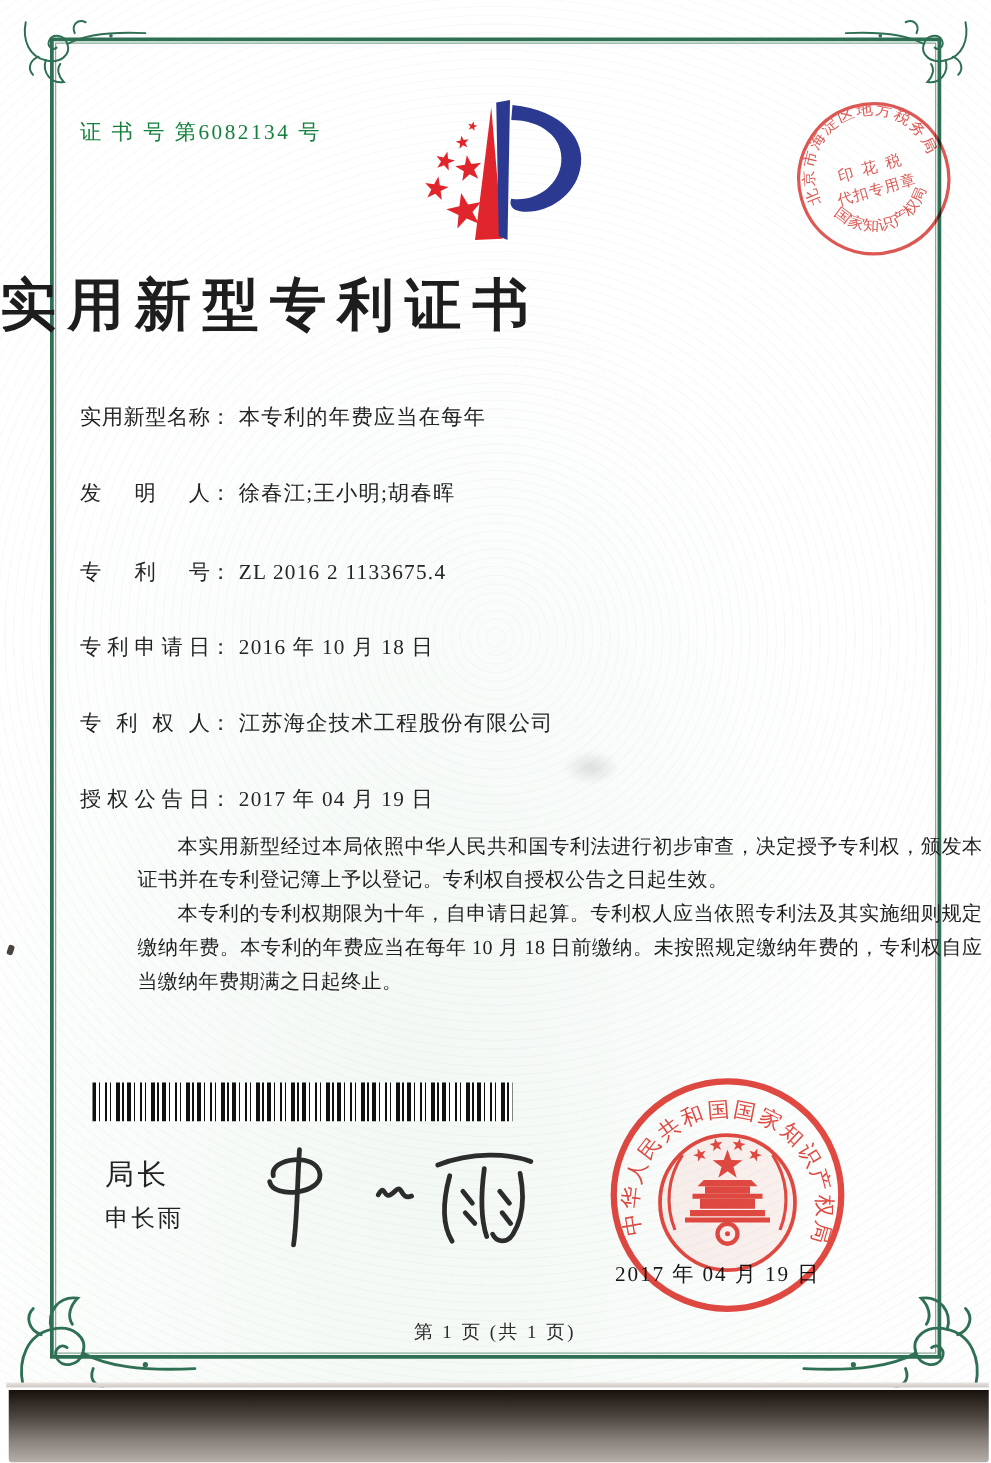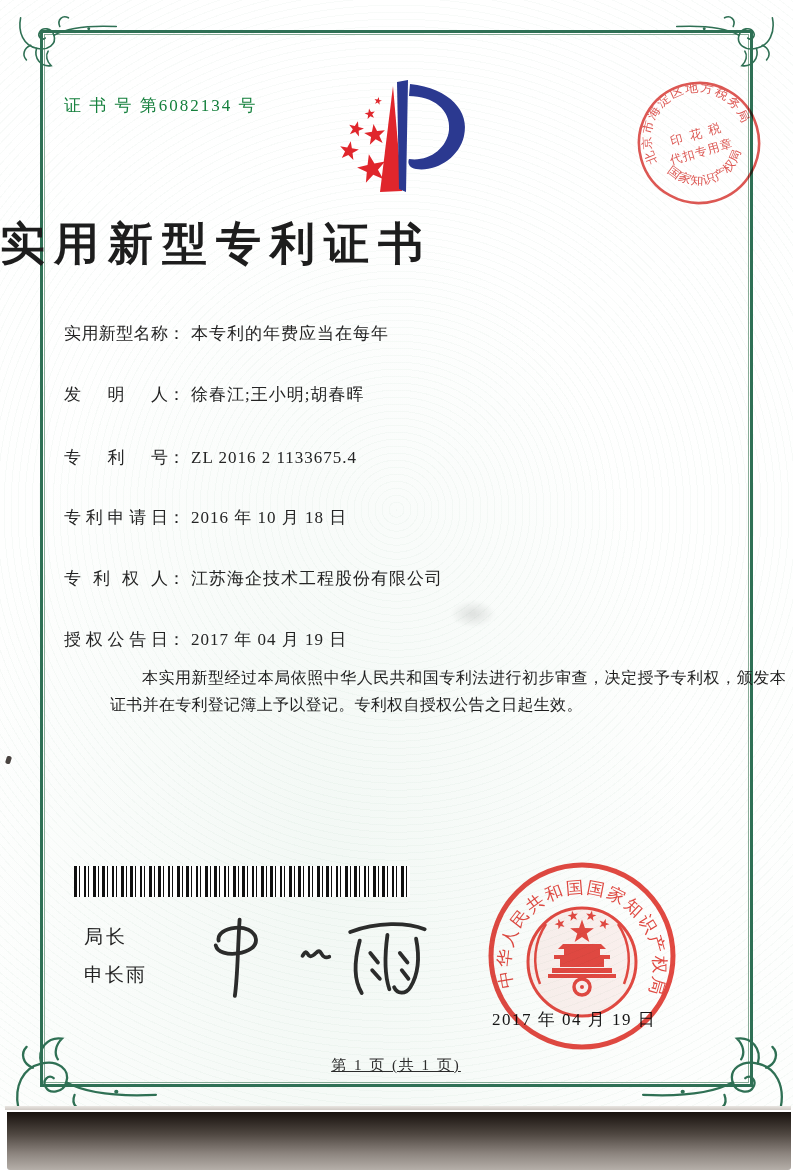--- a/index.html
+++ b/index.html
@@ -39,26 +39,26 @@
   .fvalue{letter-spacing:1px;}
   .paras{left:62px;top:664px;width:676px;font-size:16px;line-height:27px;color:#1f1f1f;text-align:justify;margin-left:48px;}
   .paras p{margin:0;text-indent:2em;letter-spacing:0.3px;}
   .barcode{
     left:74px;top:866px;width:336px;height:31px;
     background:repeating-linear-gradient(90deg,
       #101010 0 3px, #fff 3px 5px, #101010 5px 6px, #fff 6px 10px,
       #101010 10px 12px, #fff 12px 14px, #101010 14px 15px, #fff 15px 19px,
       #101010 19px 22px, #fff 22px 24px, #101010 24px 25px, #fff 25px 28px);
   }
-  .signer-title{left:84px;top:924px;font-size:19px;letter-spacing:3px;color:#222;
+  .signer-title{left:84px;top:924px;font-size:23px;letter-spacing:3px;color:#222;
     font-family:"Liberation Sans","DejaVu Sans",sans-serif;}
   .signer-name{left:84px;top:962px;font-size:19px;letter-spacing:2px;color:#222;
     font-family:"Liberation Sans","DejaVu Sans",sans-serif;}
   .seal-date{left:492px;top:1008px;font-size:17px;letter-spacing:1.5px;color:#161616;z-index:4;}
-  .footer{left:0;top:1056px;width:792px;text-align:center;font-size:15px;letter-spacing:2px;color:#2b2b2b;text-decoration:underline;}
+  .footer{left:0;top:1056px;width:792px;text-align:center;font-size:15px;letter-spacing:2px;color:#2b2b2b;}
   .office-seal{left:482px;top:856px;z-index:5;mix-blend-mode:multiply;opacity:0.93;}
   .tax-stamp{left:626px;top:70px;mix-blend-mode:multiply;opacity:0.88;transform:rotate(-16deg);}
   .logo{left:330px;top:72px;}
   .signature{left:190px;top:900px;}
   .flourish{color:#2f7054;}
   .fl-bl{left:12px;top:1032px;}
   .fl-br{left:641px;top:1032px;transform:scaleX(-1);}
   .fl-tl{left:16px;top:12px;width:102px;height:58px;transform:scaleY(-1);}
   .fl-tr{left:675px;top:12px;width:102px;height:58px;transform:scale(-1,-1);}
   .bottom-shadow{
@@ -156,20 +156,21 @@
 </div>
 <div class="abs field-row" style="top:567px">
   <span class="flabel">专利权人</span><span class="fcolon">：</span><span class="fvalue">江苏海企技术工程股份有限公司</span>
 </div>
 <div class="abs field-row" style="top:628px">
   <span class="flabel">授权公告日</span><span class="fcolon">：</span><span class="fvalue">2017 年 04 月 19 日</span>
 </div>
 
 <div class="abs paras">
   <p>本实用新型经过本局依照中华人民共和国专利法进行初步审查，决定授予专利权，颁发本证书并在专利登记簿上予以登记。专利权自授权公告之日起生效。</p>
+  <p>本专利的专利权期限为十年，自申请日起算。专利权人应当依照专利法及其实施细则规定缴纳年费。本专利的年费应当在每年 10 月 18 日前缴纳。未按照规定缴纳年费的，专利权自应当缴纳年费期满之日起终止。</p>
 </div>
 
 <div class="abs barcode"></div>
 
 <div class="abs signer-title">局长</div>
 <div class="abs signer-name">申长雨</div>
 
 <svg class="abs signature" width="248" height="106" viewBox="0 0 260 110">
   <g fill="none" stroke="#161616" stroke-width="4" stroke-linecap="round" stroke-linejoin="round" opacity="0.9">
     <path d="M52,20 C50,50 50,80 47,100"></path>

